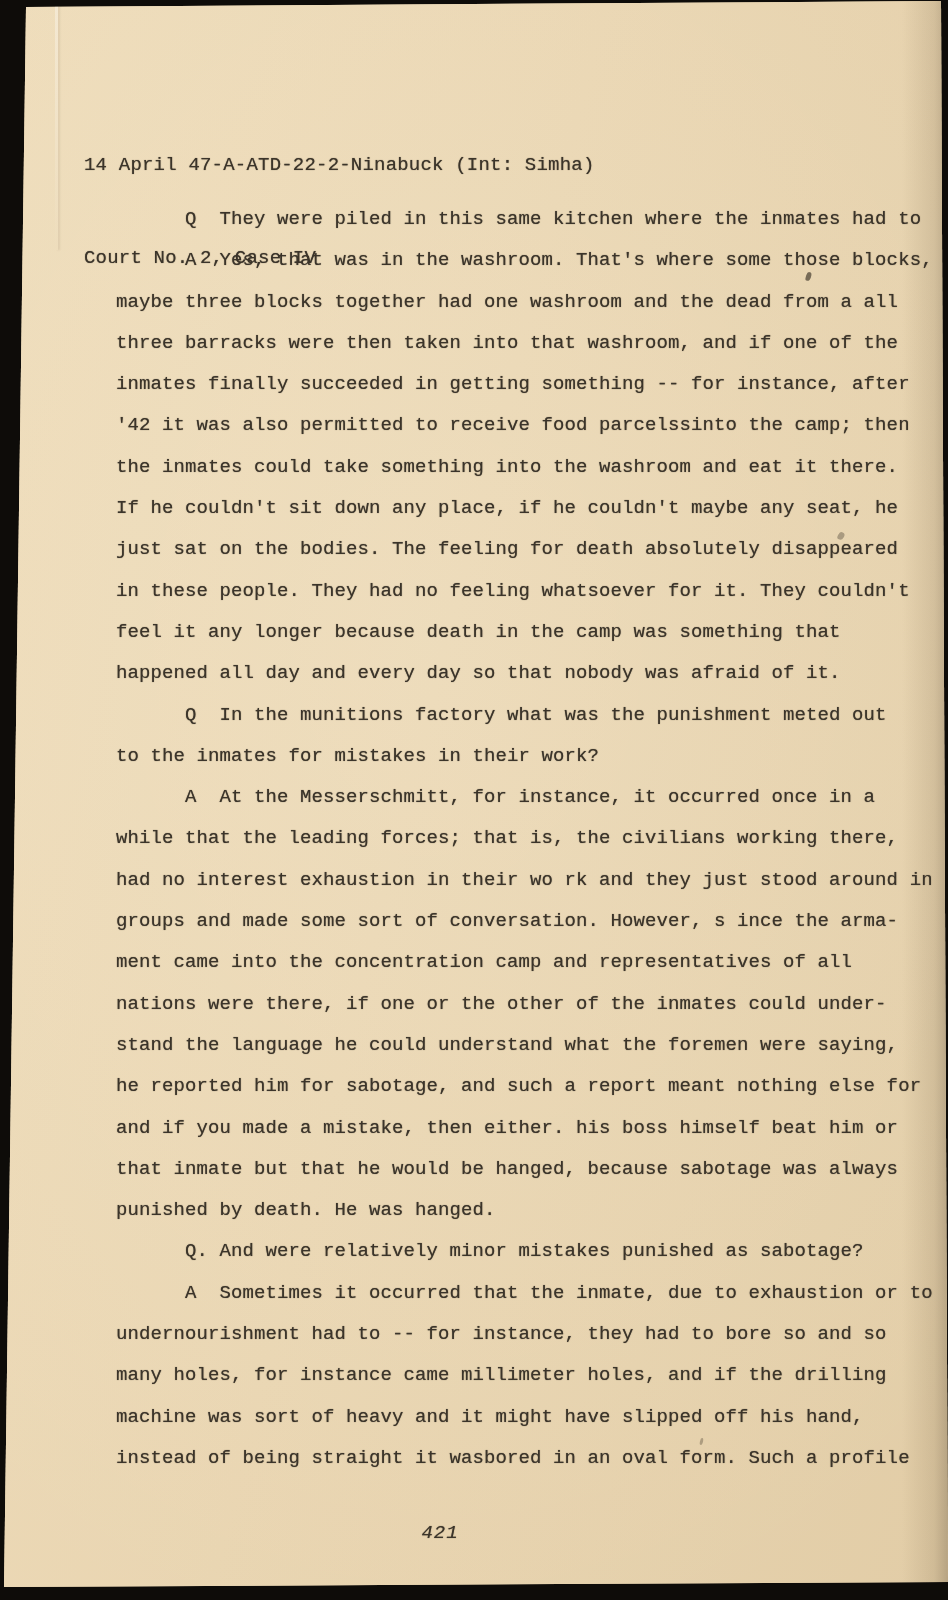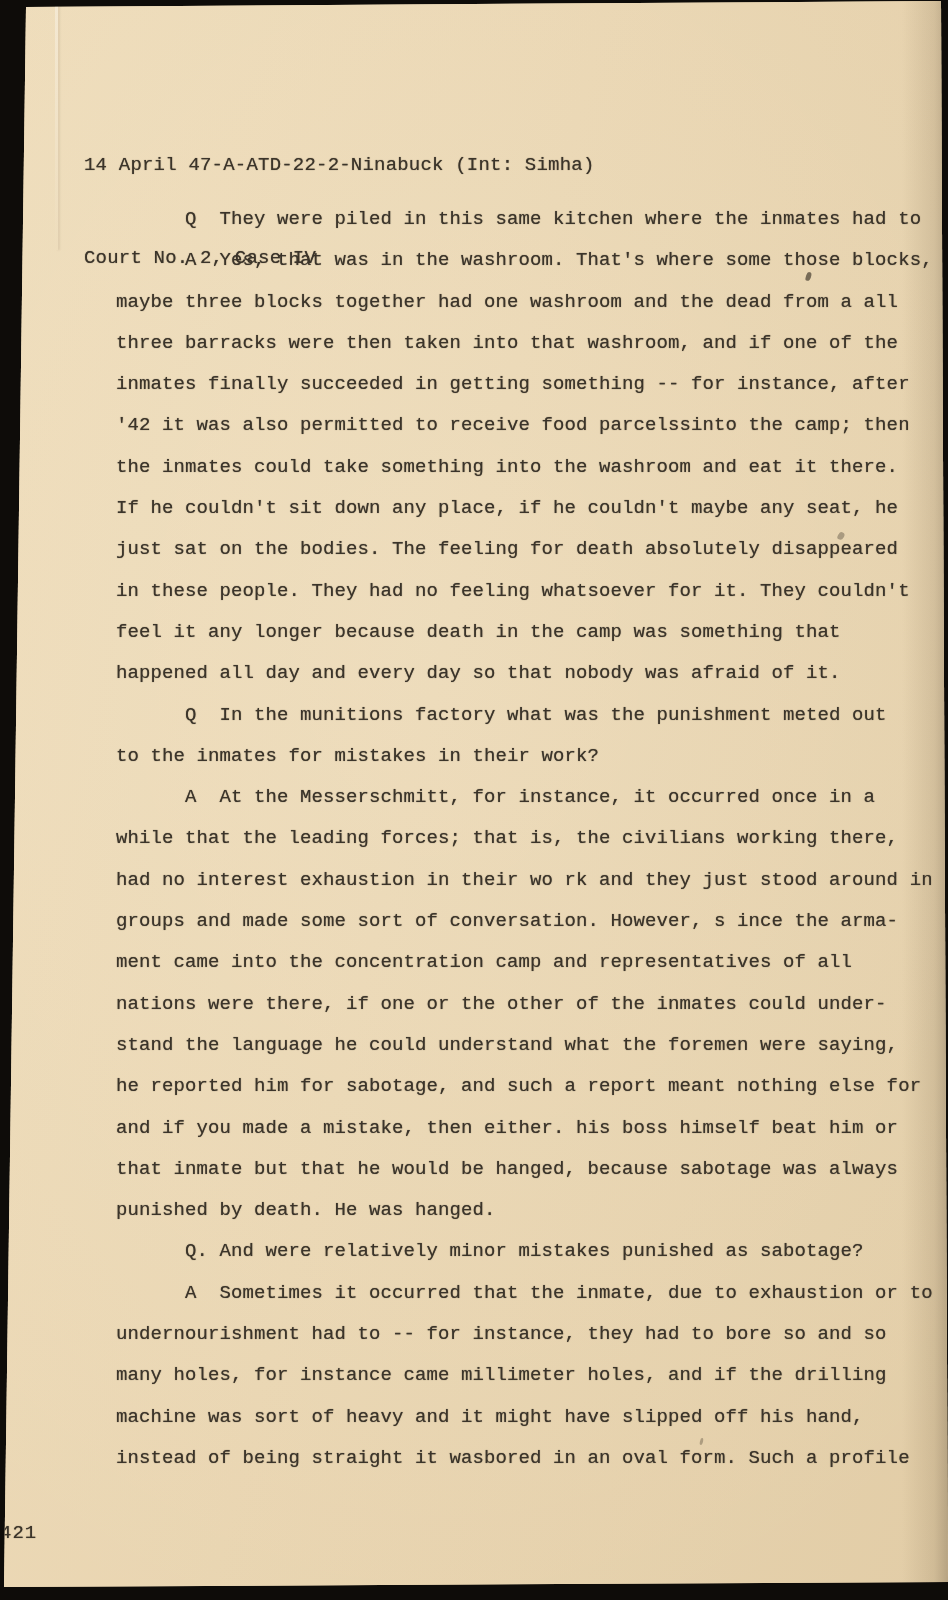--- a/index.html
+++ b/index.html
@@ -72,24 +72,25 @@
     font-size: 19px;
     line-height: 41.3px;
     letter-spacing: 0.1px;
     text-shadow: 0 0 1px rgba(52,45,34,0.75);
   }
   .page-number {
     position: absolute;
     top: 1522px;
     left: 0;
     width: 880px;
-    text-align: left;
+    text-align: center;
     font-size: 19px;
     letter-spacing: 1px;
     text-shadow: 0 0 1px rgba(52,45,34,0.75);
+    font-style: italic;
   }
   .speck {
     position: absolute;
     background: rgba(58,50,38,0.65);
     border-radius: 50% 50% 60% 40%;
   }
   .speck.s1 { left: 806px; top: 272px; width: 5px; height: 9px; transform: rotate(18deg); }
   .speck.s2 { left: 838px; top: 532px; width: 6px; height: 8px; transform: rotate(30deg); opacity: .55; }
   .speck.s3 { left: 700px; top: 1438px; width: 3px; height: 7px; transform: rotate(12deg); opacity: .5; }
 </style>

